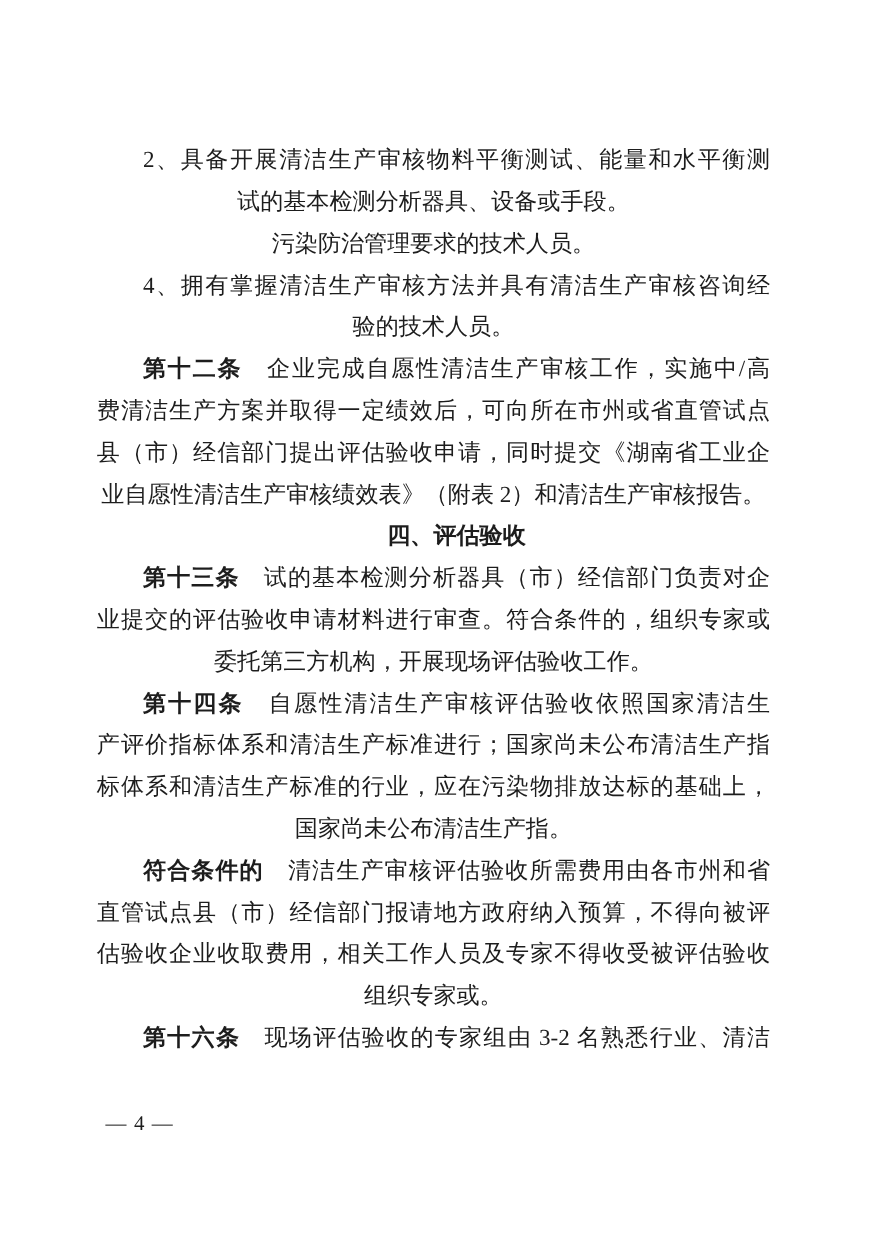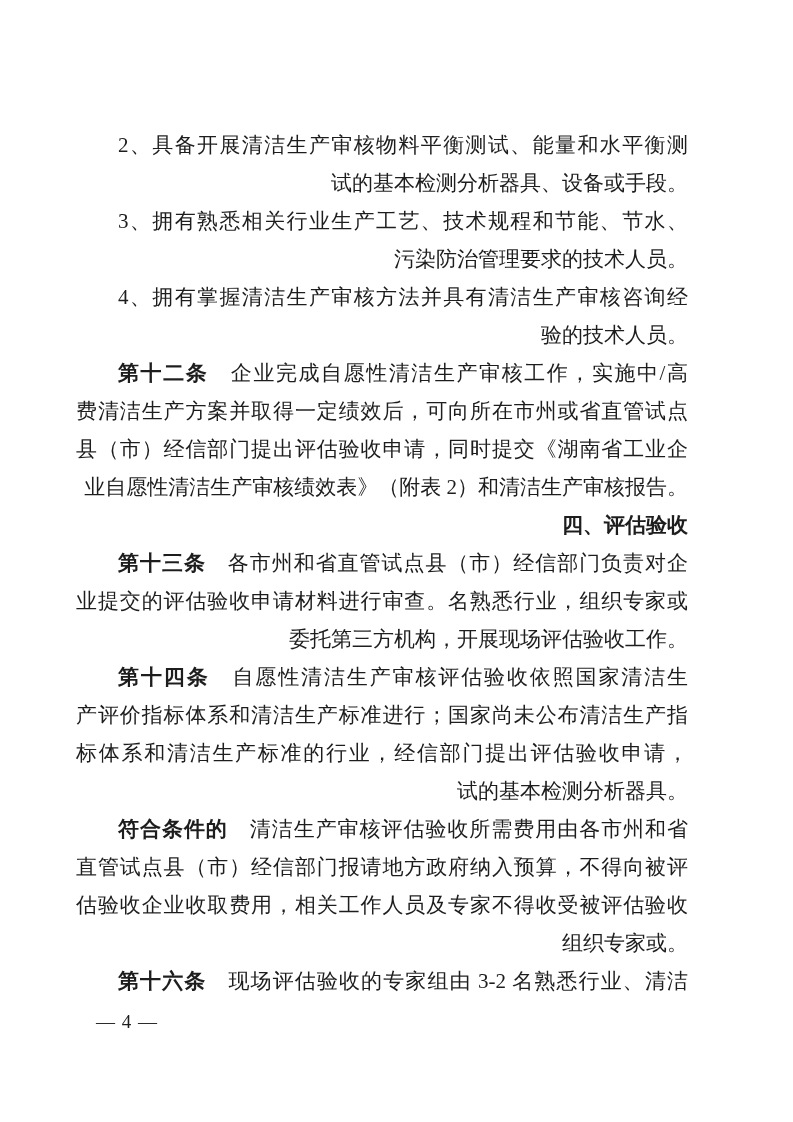--- a/index.html
+++ b/index.html
@@ -11,30 +11,30 @@
     position: relative;
     width: 793px;
     height: 1122px;
     background: #ffffff;
     overflow: hidden;
     font-family: "Liberation Serif", "DejaVu Serif", serif;
     color: #1d1d1d;
   }
   .content {
     position: absolute;
-    left: 76px;
+    left: 88px;
     top: 126px;
     width: 612px;
   }
   .line {
     height: 38px;
     line-height: 38px;
     font-size: 21px;
     white-space: pre-wrap;
-    text-align: right;
+    text-align: center;
   }
   .line.fill {
     text-align: justify;
     text-align-last: justify;
   }
   .line.indent {
     padding-left: 42px;
   }
   .bold {
     font-weight: 700;
@@ -50,36 +50,35 @@
     color: #1d1d1d;
   }
 </style>
 </head>
 <body>
 
 <div class="page">
   <div class="content">
       <div class="line indent fill"><span>2、具备开展清洁生产审核物料平衡测试、能量和水平衡测</span></div>
       <div class="line"><span>试的基本检测分析器具、设备或手段。</span></div>
-      <div class="line indent fill"><span>3、拥有熟悉相关行业生产工艺、技术规程和节能、节水、</span></div>
       <div class="line"><span>污染防治管理要求的技术人员。</span></div>
       <div class="line indent fill"><span>4、拥有掌握清洁生产审核方法并具有清洁生产审核咨询经</span></div>
       <div class="line"><span>验的技术人员。</span></div>
       <div class="line indent fill"><span class="bold">第十二条</span><span>　企业完成自愿性清洁生产审核工作，实施中/高</span></div>
       <div class="line fill"><span>费清洁生产方案并取得一定绩效后，可向所在市州或省直管试点</span></div>
       <div class="line fill"><span>县（市）经信部门提出评估验收申请，同时提交《湖南省工业企</span></div>
       <div class="line"><span>业自愿性清洁生产审核绩效表》（附表 2）和清洁生产审核报告。</span></div>
       <div class="line indent"><span class="bold">四、评估验收</span></div>
-      <div class="line indent fill"><span class="bold">第十三条</span><span>　各市州和省直管试点县（市）经信部门负责对企</span></div>
-      <div class="line fill"><span>业提交的评估验收申请材料进行审查。名熟悉行业，组织专家或</span></div>
+      <div class="line indent fill"><span class="bold">第十三条</span><span>　试的基本检测分析器具（市）经信部门负责对企</span></div>
+      <div class="line fill"><span>业提交的评估验收申请材料进行审查。符合条件的，组织专家或</span></div>
       <div class="line"><span>委托第三方机构，开展现场评估验收工作。</span></div>
       <div class="line indent fill"><span class="bold">第十四条</span><span>　自愿性清洁生产审核评估验收依照国家清洁生</span></div>
       <div class="line fill"><span>产评价指标体系和清洁生产标准进行；国家尚未公布清洁生产指</span></div>
-      <div class="line fill"><span>标体系和清洁生产标准的行业，经信部门提出评估验收申请，</span></div>
-      <div class="line"><span>试的基本检测分析器具。</span></div>
+      <div class="line fill"><span>标体系和清洁生产标准的行业，应在污染物排放达标的基础上，</span></div>
+      <div class="line"><span>国家尚未公布清洁生产指。</span></div>
       <div class="line indent fill"><span class="bold">符合条件的</span><span>　清洁生产审核评估验收所需费用由各市州和省</span></div>
       <div class="line fill"><span>直管试点县（市）经信部门报请地方政府纳入预算，不得向被评</span></div>
       <div class="line fill"><span>估验收企业收取费用，相关工作人员及专家不得收受被评估验收</span></div>
       <div class="line"><span>组织专家或。</span></div>
       <div class="line indent fill"><span class="bold">第十六条</span><span>　现场评估验收的专家组由 3-2 名熟悉行业、清洁</span></div>
     </div>
   <div class="page-number">— 4 —</div>
 </div>
 
 </body></html>

